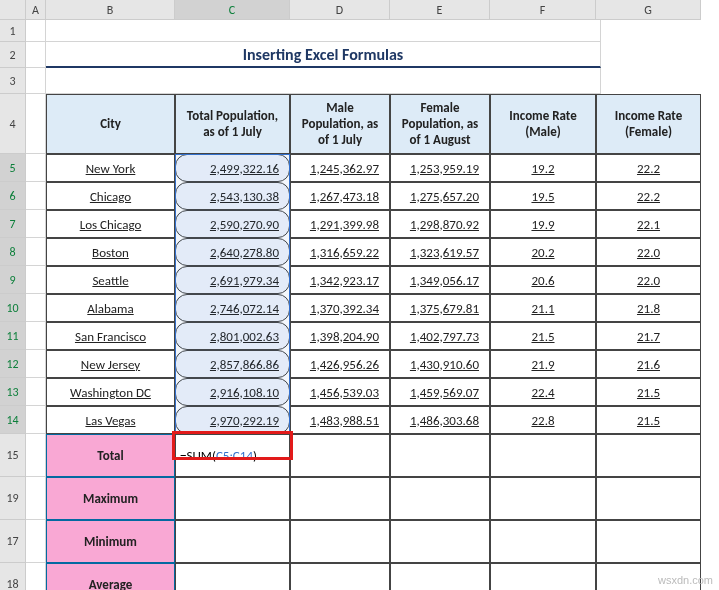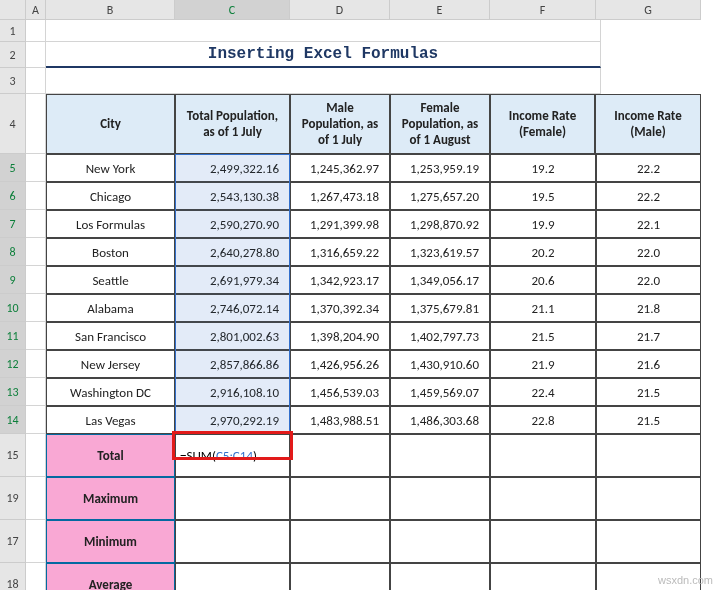--- a/index.html
+++ b/index.html
@@ -54,35 +54,34 @@
     .h3 { height: 26px; }
     .h4 { height: 60px; }
     .hd { height: 28px; }
     .hr { height: 43px; }
     .title-cell {
       font-weight: bold;
       font-size: 16px;
       color: #1f3864;
       justify-content: center;
       border-bottom: 2px solid #1f3864;
-      font-family: Liberation Mono, monospace;
     }
     .th {
       background: #ddebf7;
       font-weight: bold;
       justify-content: center;
       text-align: center;
       border: 1px solid #444;
       line-height: 1.25;
       white-space: normal;
     }
-    .td { border: 1px solid #444; justify-content: center; }
+    .td { border: 1px solid #444; justify-content: center; text-decoration: underline; }
     .td.num { justify-content: flex-end; padding-right: 10px; }
     .td.numc { justify-content: center; }
-    .highlight { background: #eef3fb; }
+    .highlight { background: #eef3fb; border-radius: 12px; }
     .summary-label { background: #f9a8d4; font-weight: bold; justify-content: center; border: 1px solid #0369a1; }
     .summary-cell { border: 1px solid #444; }
     .formula-cell {
       padding: 0 4px;
       font-family: Calibri, sans-serif;
       font-size: 13px;
       justify-content: flex-start;
     }
     .formula-cell .eq { color: #000; }
     .formula-cell .fn { color: #000; }
@@ -144,22 +143,22 @@
     <div class="cell h3" style="width:555px"></div>
   </div>
 
   <div class="row">
     <div class="row-header h4">4</div>
     <div class="cell wA h4"></div>
     <div class="cell th wB h4">City</div>
     <div class="cell th wC h4">Total Population, as of 1 July</div>
     <div class="cell th wD h4">Male Population, as of 1 July</div>
     <div class="cell th wE h4">Female Population, as of 1 August</div>
+    <div class="cell th wF h4">Income Rate (Male)</div>
     <div class="cell th wG h4">Income Rate (Female)</div>
-    <div class="cell th wF h4">Income Rate (Male)</div>
   </div>
 
   <div id="data-rows">
       <div class="row">
         <div class="row-header hd selected">5</div>
         <div class="cell wA hd"></div>
         <div class="cell td wB hd">New York</div>
         <div class="cell td num highlight wC hd">2,499,322.16</div>
         <div class="cell td num wD hd">1,245,362.97</div>
         <div class="cell td num wE hd">1,253,959.19</div>
@@ -172,21 +171,21 @@
         <div class="cell td wB hd">Chicago</div>
         <div class="cell td num highlight wC hd">2,543,130.38</div>
         <div class="cell td num wD hd">1,267,473.18</div>
         <div class="cell td num wE hd">1,275,657.20</div>
         <div class="cell td numc wF hd">19.5</div>
         <div class="cell td numc wG hd">22.2</div>
       </div>
       <div class="row">
         <div class="row-header hd selected">7</div>
         <div class="cell wA hd"></div>
-        <div class="cell td wB hd">Los Formulas</div>
+        <div class="cell td wB hd">Los Chicago</div>
         <div class="cell td num highlight wC hd">2,590,270.90</div>
         <div class="cell td num wD hd">1,291,399.98</div>
         <div class="cell td num wE hd">1,298,870.92</div>
         <div class="cell td numc wF hd">19.9</div>
         <div class="cell td numc wG hd">22.1</div>
       </div>
       <div class="row">
         <div class="row-header hd selected">8</div>
         <div class="cell wA hd"></div>
         <div class="cell td wB hd">Boston</div>

